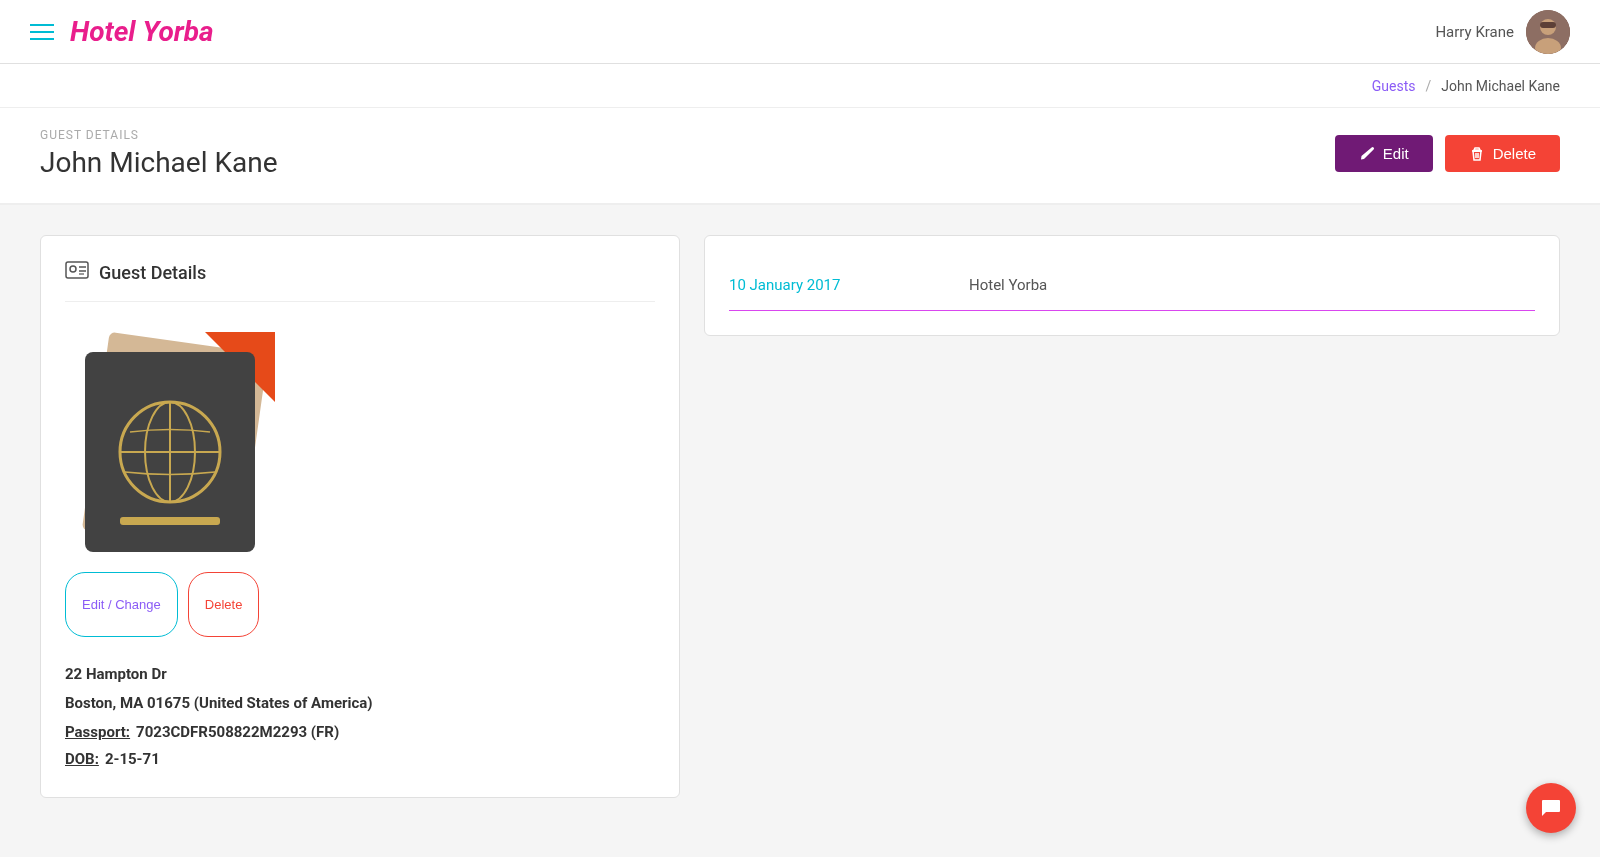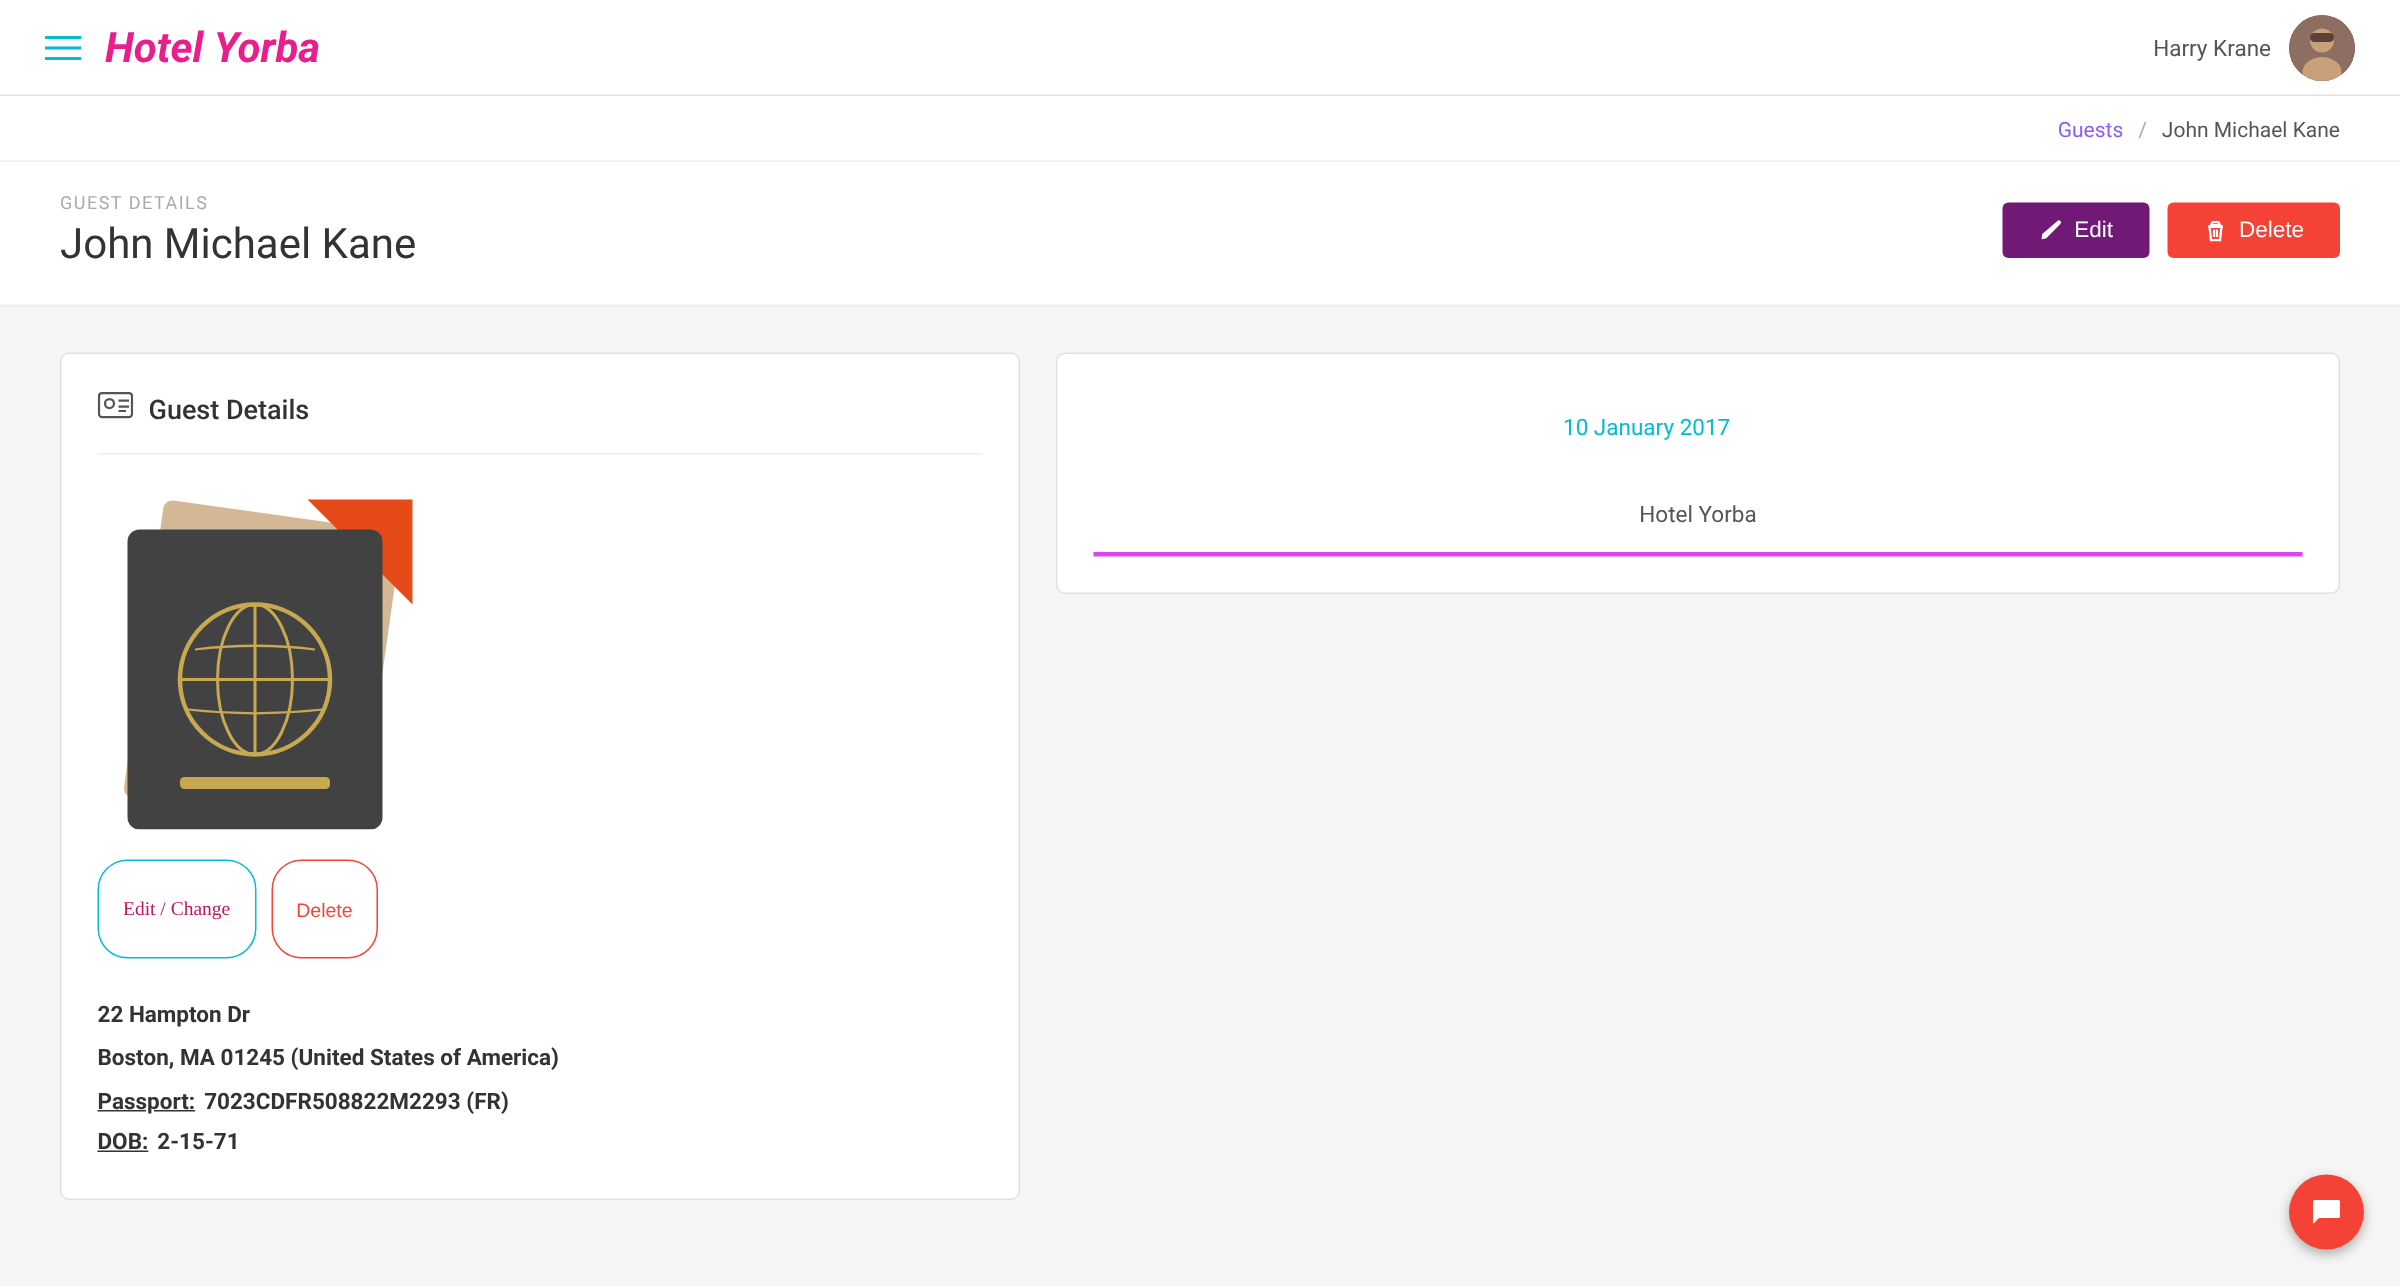--- a/index.html
+++ b/index.html
@@ -101,43 +101,42 @@
       width: 230px;
       height: 230px;
       position: relative;
       margin-bottom: 20px;
     }
     .passport-svg { width: 230px; height: 230px; }
 
     
     .photo-buttons { display: flex; gap: 10px; margin-bottom: 24px; }
     .btn-edit-change {
-      border: 1.5px solid #00bcd4; color: #be185d;
+      border: 1.5px solid #00bcd4; color: #8b5cf6;
       background: transparent; border-radius: 20px;
-      padding: 24px 16px; font-size: 13px; cursor: pointer; font-family: Liberation Serif, serif;
+      padding: 24px 16px; font-size: 13px; cursor: pointer;
     }
     .btn-delete-photo {
       border: 1.5px solid #f44336; color: #f44336;
       background: transparent; border-radius: 20px;
       padding: 6px 16px; font-size: 13px; cursor: pointer;
     }
 
     
     .guest-info { font-size: 15px; color: #333; line-height: 1.8; font-weight: bold; }
     .guest-info .address-line { margin-bottom: 2px; }
     .guest-info .detail-line { display: flex; gap: 6px; }
     .detail-label { text-decoration: underline; color: #333; }
     .detail-value { color: #333; }
 
     
     .reservation-row {
-      display: flex; align-items: center; gap: 40px;
+      display: flex; align-items: center; gap: 60px;
       padding: 16px 0;
-      border-bottom: 3px solid #d946ef;
-      flex-direction: column;
+      border-bottom: 1px solid #d946ef;
     }
     .reservation-date { color: #00bcd4; font-size: 15px; text-decoration: none; cursor: pointer; min-width: 180px; }
     .reservation-hotel { color: #555; font-size: 15px; }
 
     
     .chat-bubble {
       position: fixed; bottom: 24px; right: 24px;
       width: 50px; height: 50px; border-radius: 50%;
       background: #f44336; color: #fff;
       display: flex; align-items: center; justify-content: center;
@@ -238,21 +237,21 @@
       </svg>
     </div>
 
     <div class="photo-buttons">
       <button class="btn-edit-change">Edit / Change</button>
       <button class="btn-delete-photo">Delete</button>
     </div>
 
     <div class="guest-info">
       <div class="address-line">22 Hampton Dr</div>
-      <div class="address-line">Boston, MA 01245 (United States of America)</div>
+      <div class="address-line">Boston, MA 01675 (United States of America)</div>
       <div class="detail-line">
         <span class="detail-label">Passport:</span>
         <span class="detail-value">7023CDFR508822M2293 (FR)</span>
       </div>
       <div class="detail-line">
         <span class="detail-label">DOB:</span>
         <span class="detail-value">2-15-71</span>
       </div>
     </div>
   </div>

